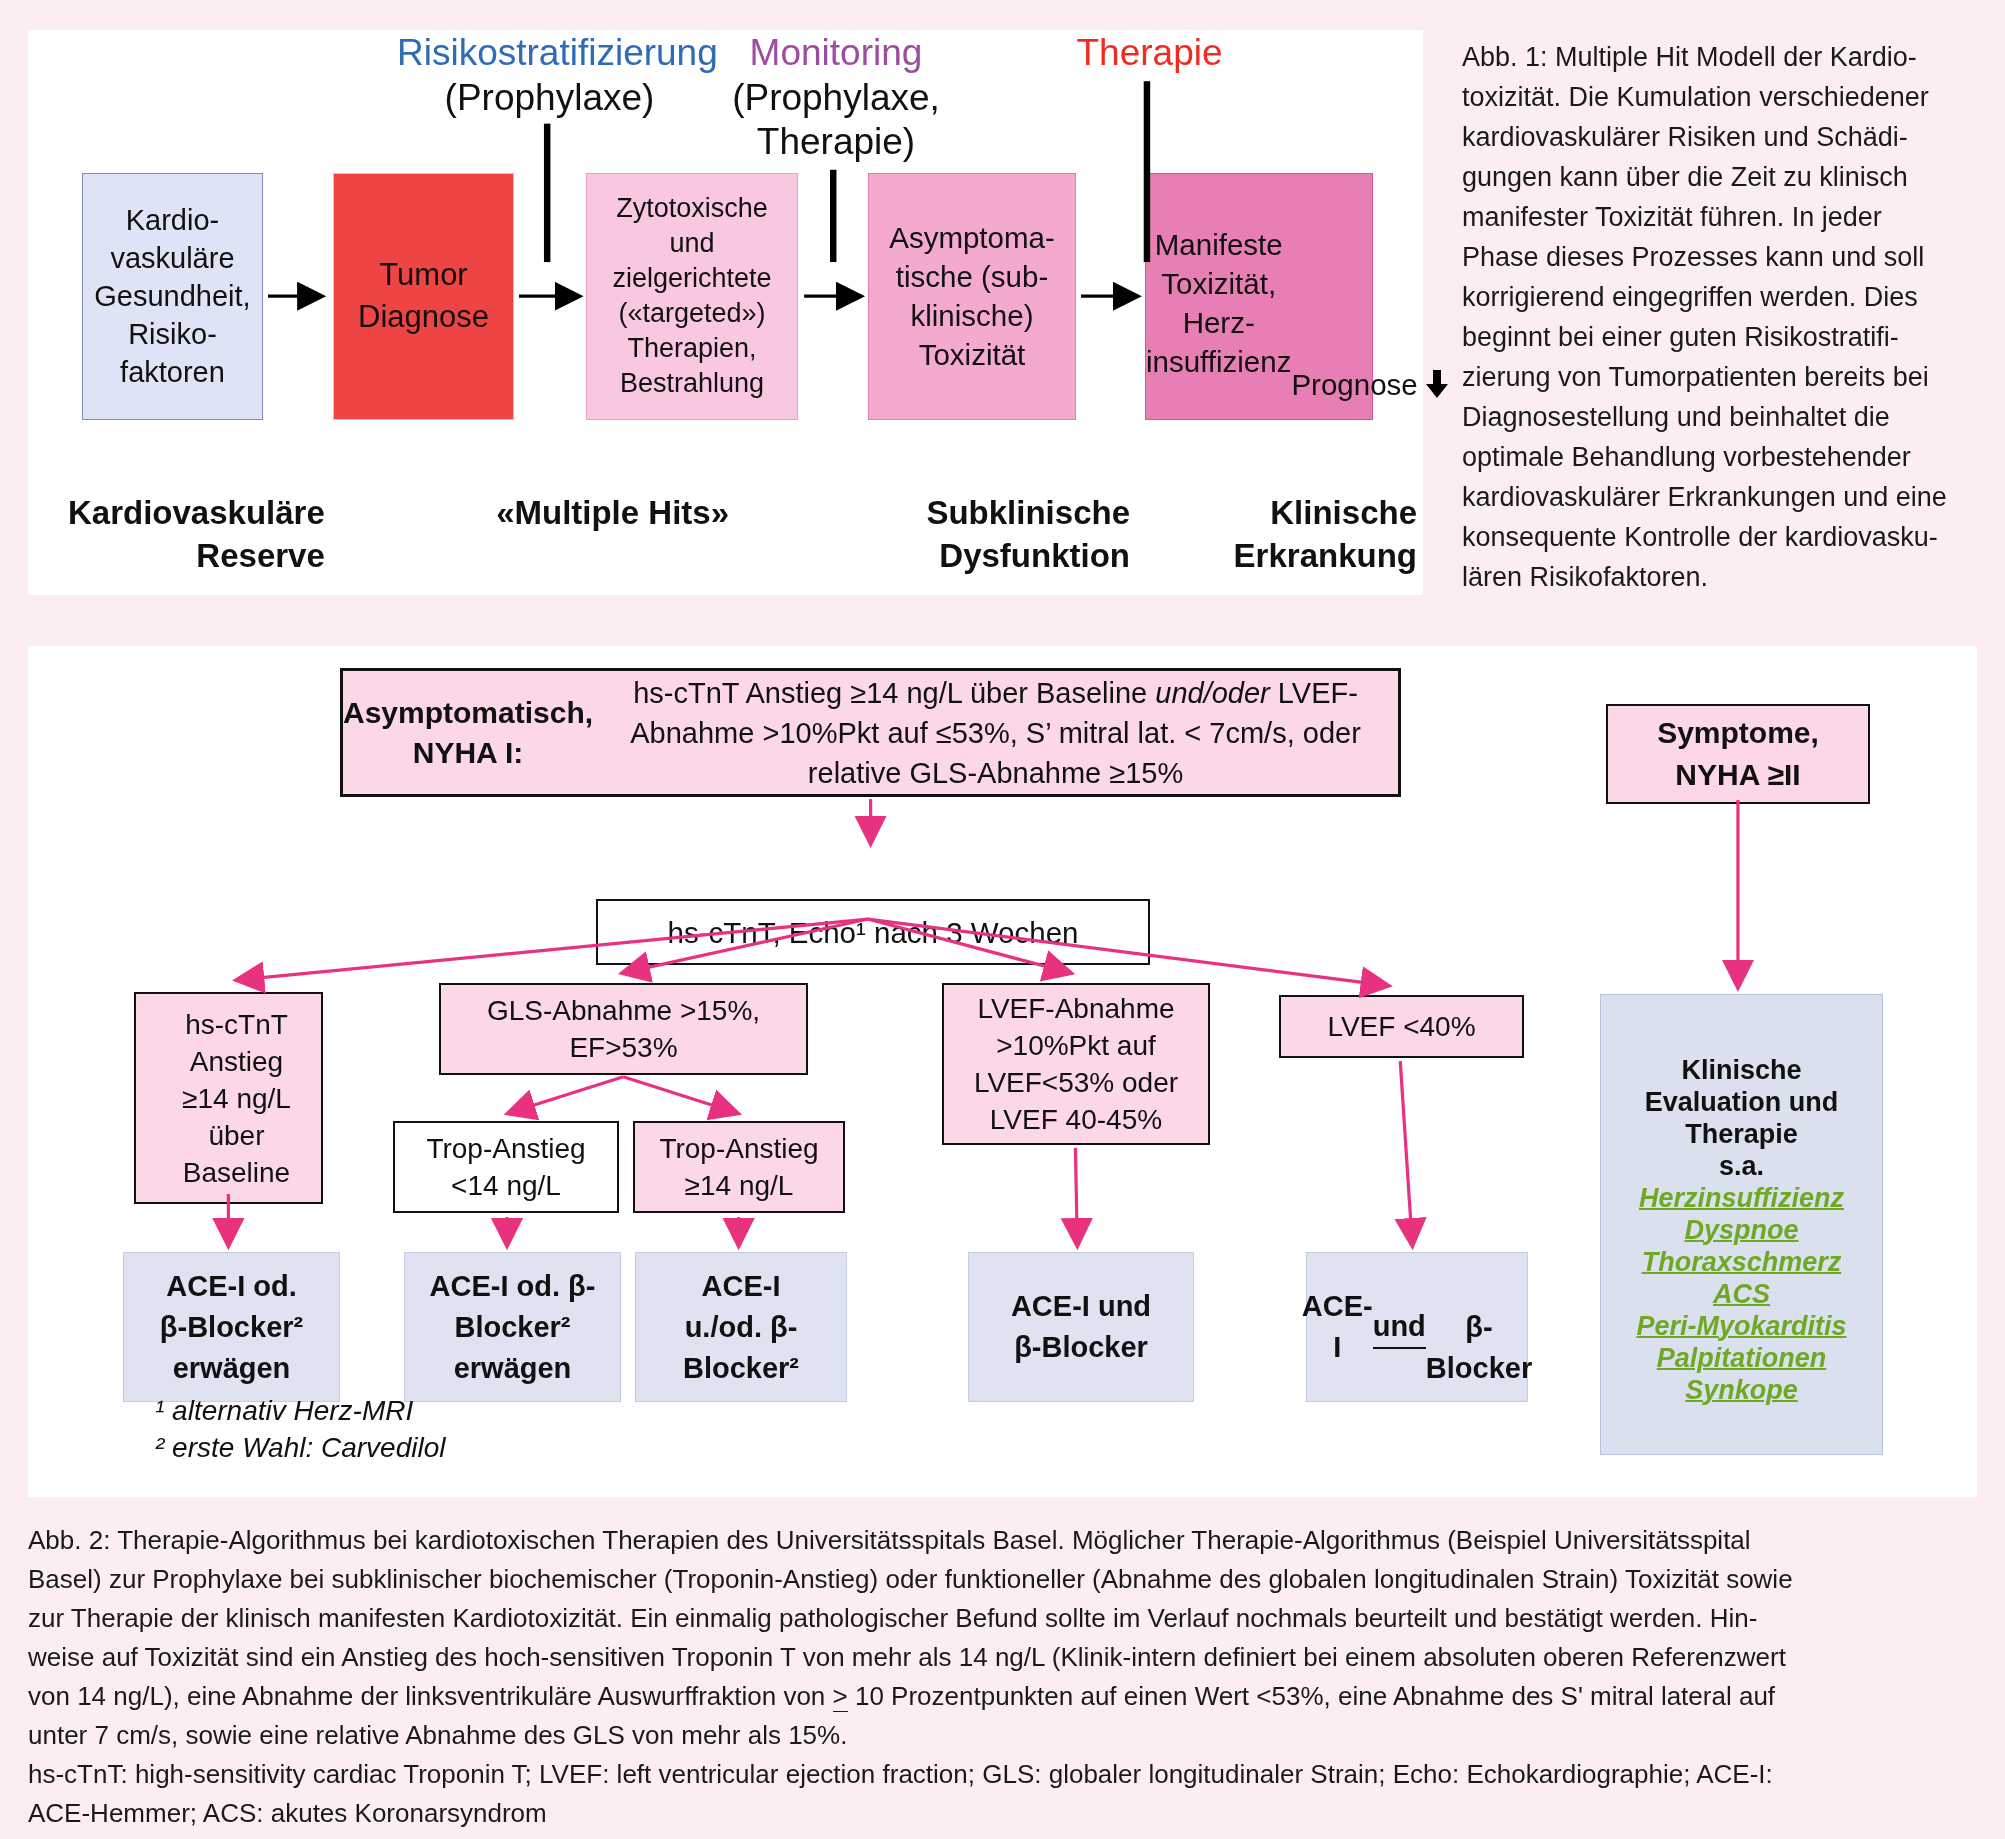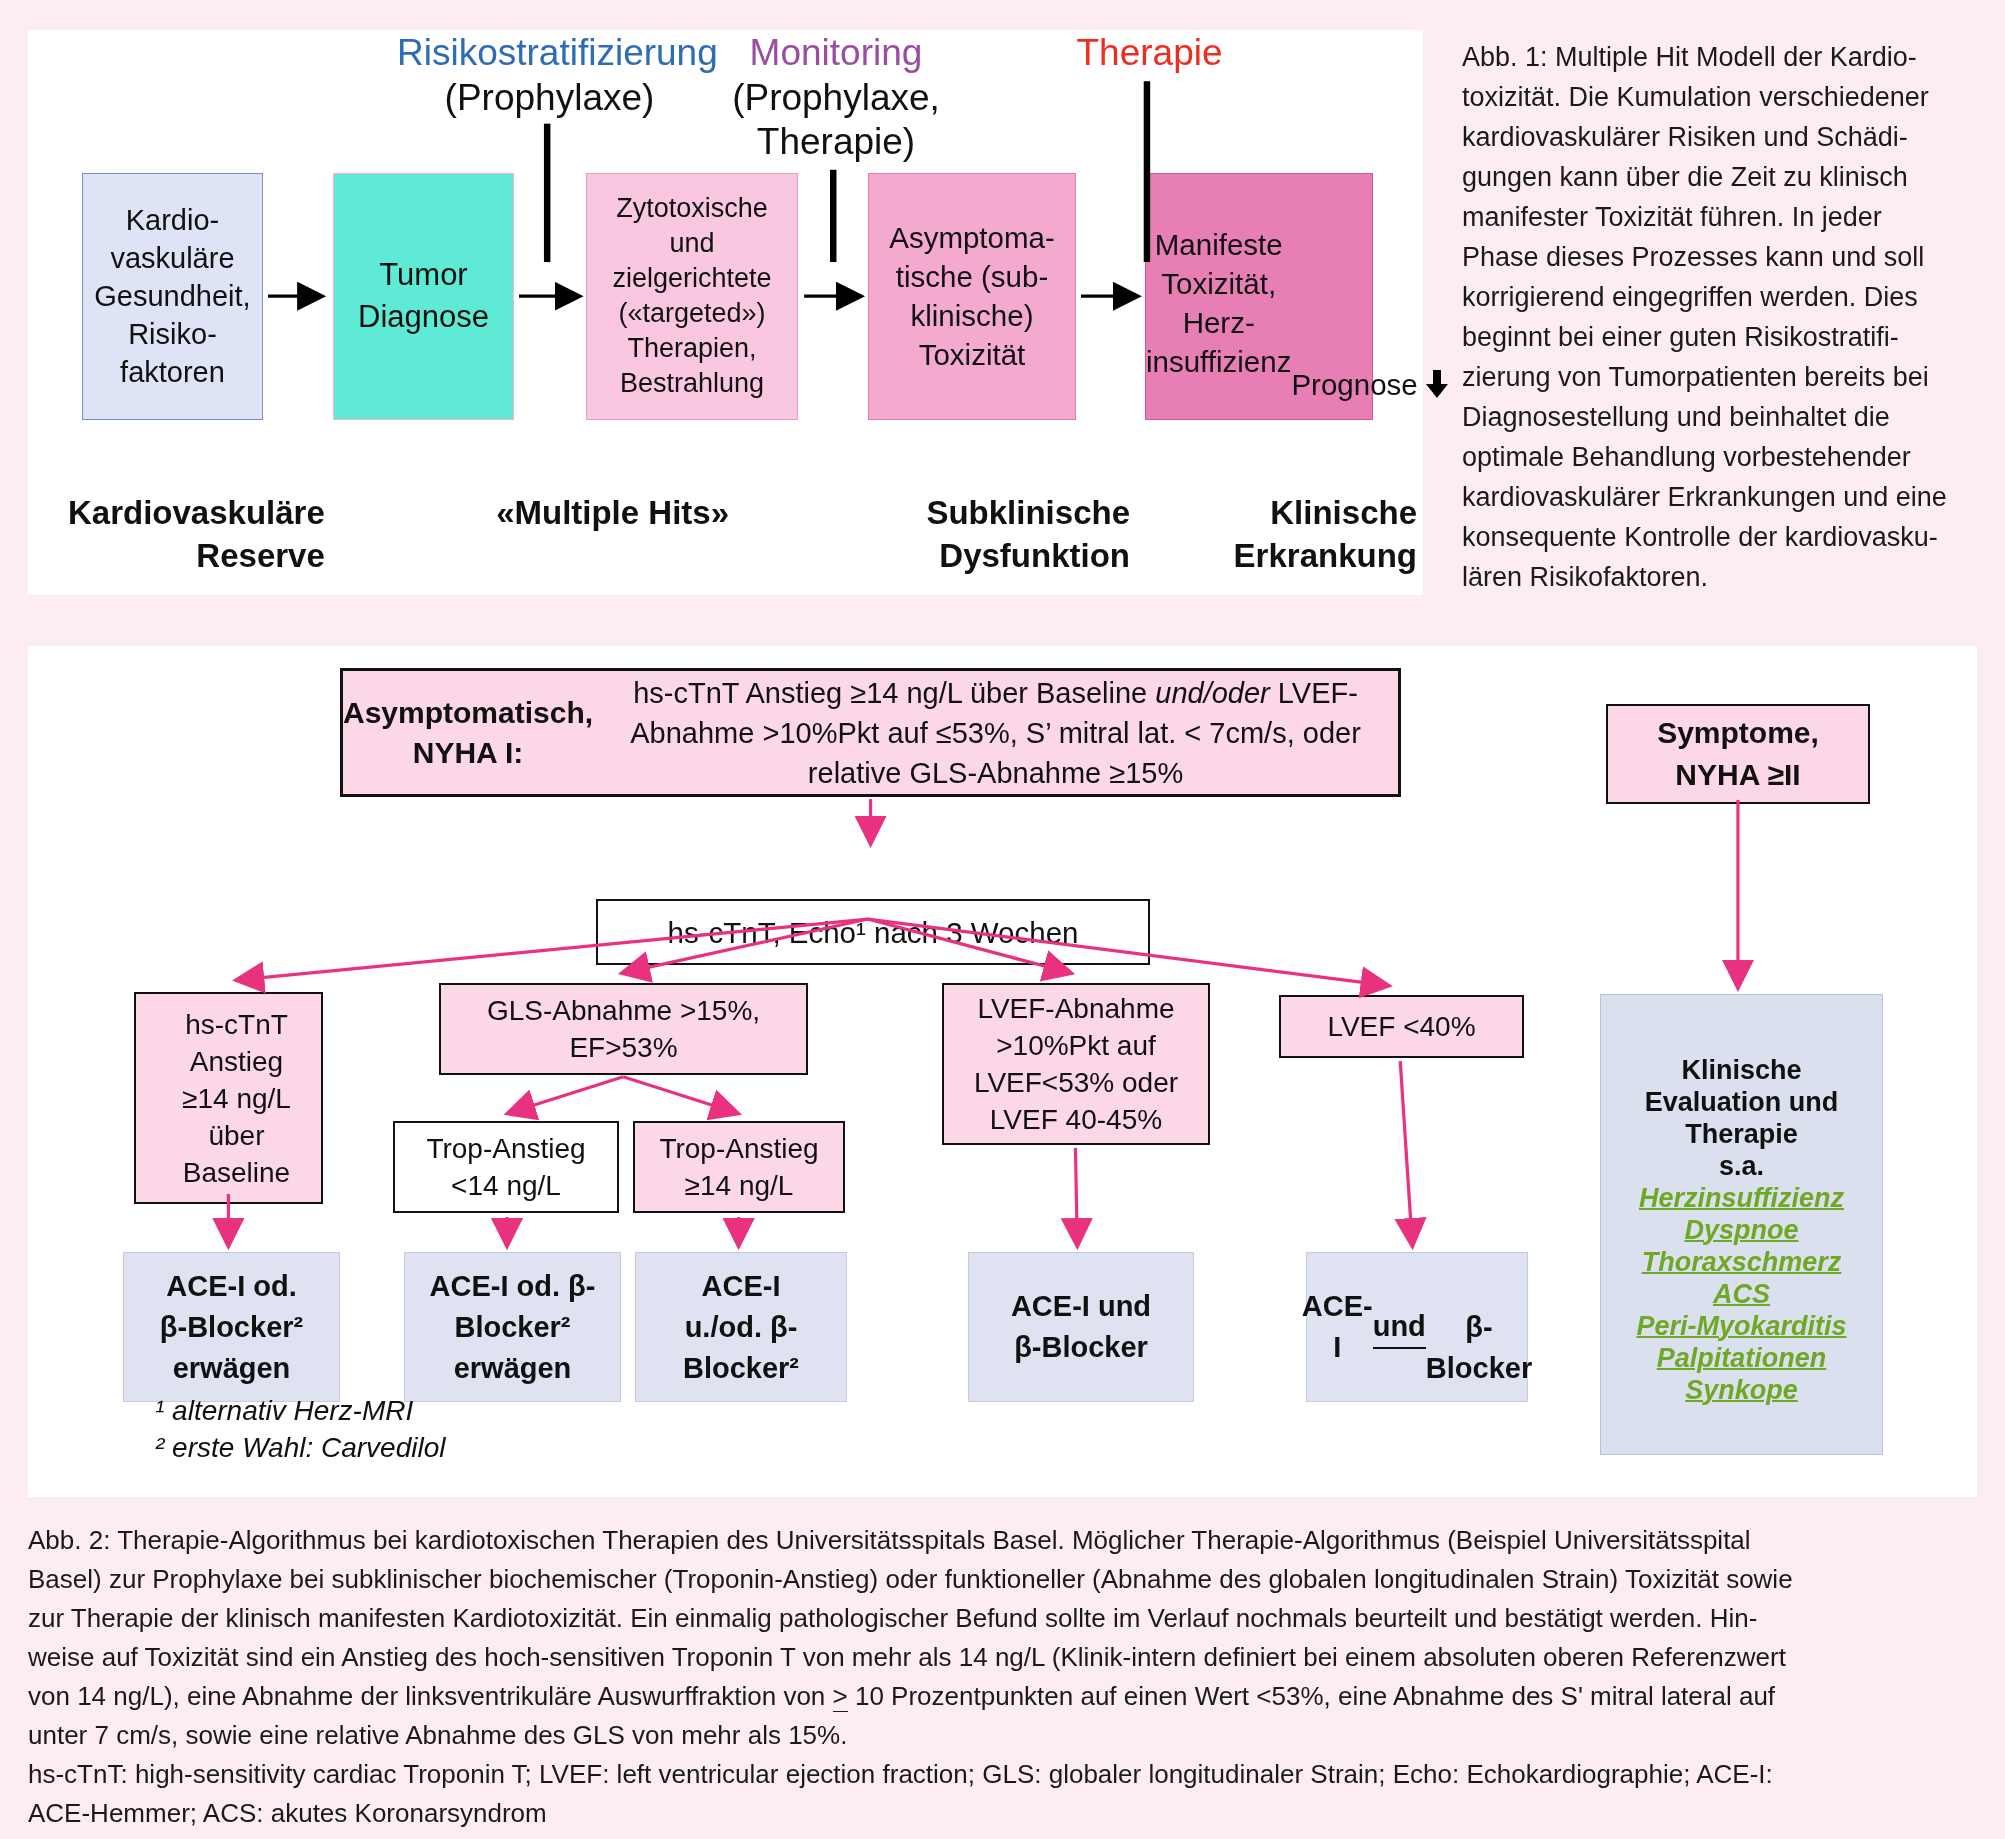--- a/index.html
+++ b/index.html
@@ -20,21 +20,21 @@
   .toplbl{font-size:37px;line-height:44px;text-align:center;}
   .blue{color:#2e6cb4;}
   .purple{color:#9b4ea0;}
   .red{color:#ee2c1f;}
   .fig1box{
     top:143px;height:247px;
     display:flex;align-items:center;justify-content:center;
     text-align:center;box-sizing:border-box;
   }
   #f1b1{left:54px;width:181px;background:#dee4f5;border:1.8px solid #7f8ac6;font-size:29px;line-height:38px;}
-  #f1b2{left:305px;width:181px;background:#5eead4;border:1.8px solid #f0b7cf;font-size:31px;line-height:42px;}
+  #f1b2{left:305px;width:181px;background:#ef4444;border:1.8px solid #f0b7cf;font-size:31px;line-height:42px;}
   #f1b3{left:558px;width:212px;background:#f9c7e0;border:1.8px solid #ee9cc3;font-size:27px;line-height:35px;}
   #f1b4{left:840px;width:208px;background:#f4aacf;border:1.8px solid #e87ab2;font-size:29.5px;line-height:39px;}
   #f1b5{left:1117px;width:228px;background:#e87fb4;border:1.8px solid #d1579a;font-size:29.5px;line-height:39px;
         justify-content:flex-start;}
   #f1b5 .main{margin-top:14.8px;}
   #f1b5 .prognose{margin-top:auto;margin-bottom:14.8px;display:flex;align-items:center;justify-content:center;gap:8.3px;}
   .dn-arrow{display:inline-flex;flex-direction:column;align-items:center;}
   .dn-arrow .stem{width:7.4px;height:14px;background:#000;}
   .dn-arrow .head{width:0;height:0;border-left:11px solid transparent;border-right:11px solid transparent;border-top:14px solid #000;}
   .botlbl{top:461px;font-weight:bold;font-size:33px;line-height:43px;text-align:right;}

